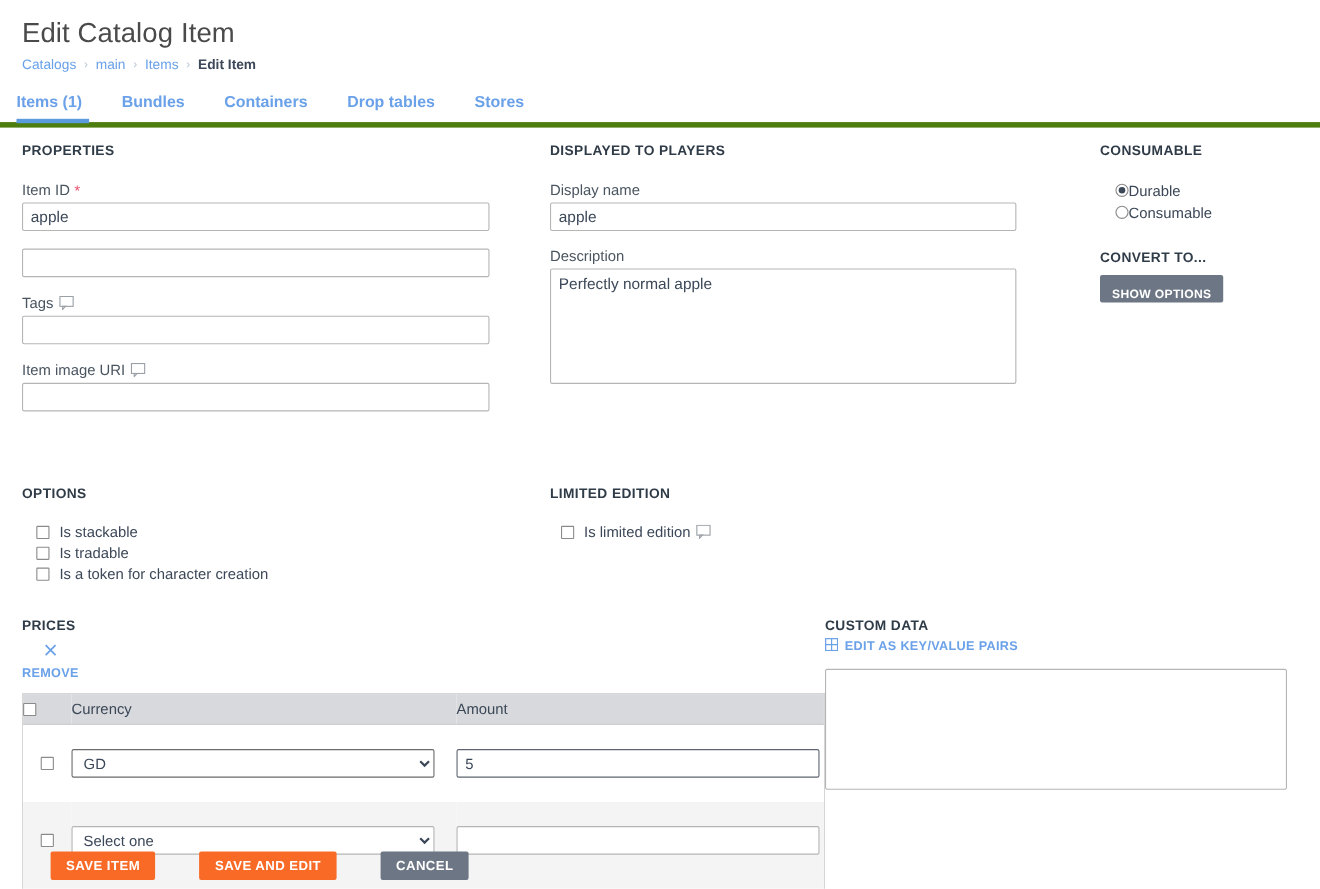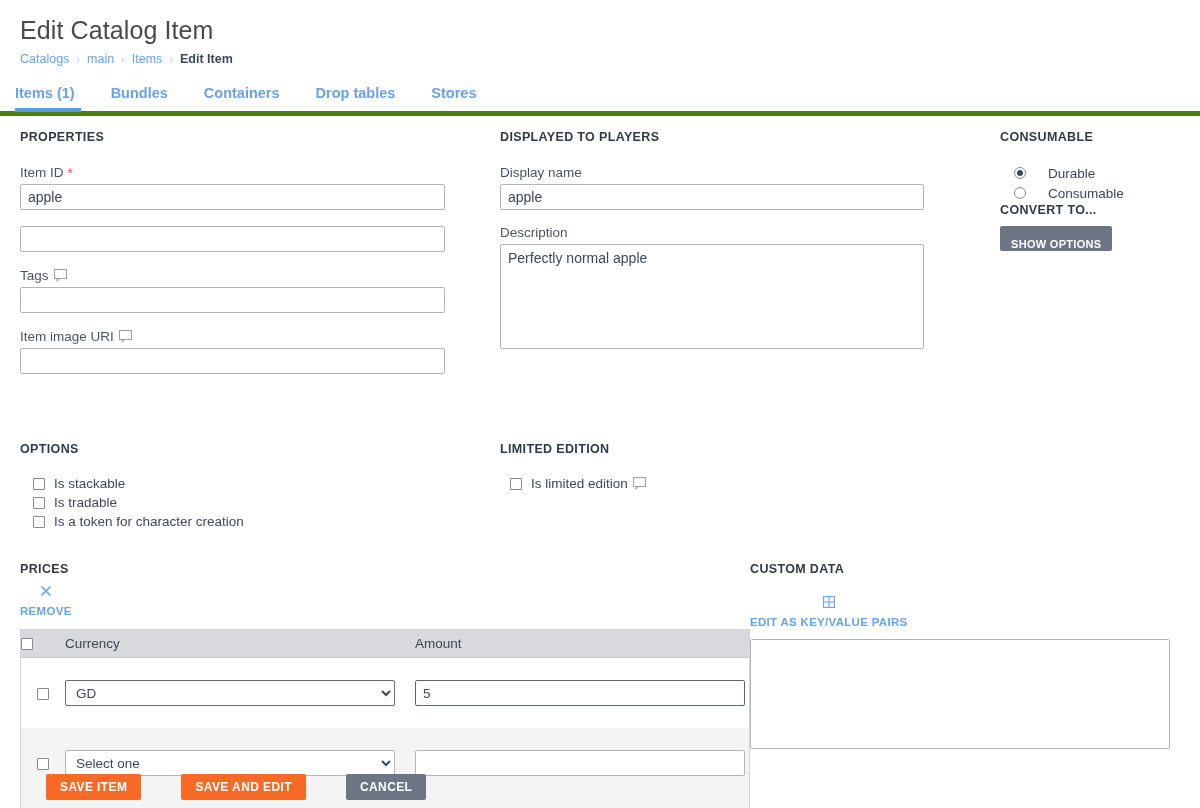--- a/index.html
+++ b/index.html
@@ -105,21 +105,21 @@
   
   .chk-row { display: flex; align-items: center; gap: 9px; height: 19px; }
   .chk-box {
     width: 12px; height: 12px;
     border: 1px solid #8a8a8a;
     background: #fff;
     border-radius: 1px;
     flex: 0 0 auto;
   }
   .chk-label { font-size: 13.5px; color: #3c4858; display: flex; align-items: center; gap: 4px; }
-  .radio-row { display: flex; align-items: center; gap: 22px; height: 20px; }
+  .radio-row { display: flex; align-items: center; gap: 0; height: 20px; }
   .radio-outer {
     width: 12px; height: 12px; border-radius: 50%;
     border: 1px solid #8a8a8a; background: #fff;
     display: flex; align-items: center; justify-content: center;
     flex: 0 0 auto;
   }
   .radio-dot { width: 6px; height: 6px; border-radius: 50%; background: #3c4858; }
 
   
   .btn {
@@ -314,21 +314,21 @@
             <span class="radio-dot"></span>
           </span>
         <span class="chk-label">Durable</span>
       </div>
       <div class="radio-row">
         <span class="radio-outer"></span>
         <span class="chk-label">Consumable</span>
       </div>
     </div>
 
-    <div style="">
+    <div style="margin-top:24px;">
       <div class="section-title">CONVERT TO...</div>
       <button class="btn-showopts" style="margin-top:9px;">SHOW OPTIONS</button>
     </div>
   </div>
 
   <div class="col-abs" style="left:20px; top:326px; width:430px;">
     <div class="section-title">OPTIONS</div>
     <div style="margin-top:18px; margin-left:13px;">
       <div class="chk-row">
         <span class="chk-box"></span>
@@ -415,21 +415,21 @@
         <tr>
           <td class="tfoot-bar" colspan="3"></td>
         </tr>
       </tbody>
     </table>
   </div>
 
   <div class="col-abs" style="left:750px; top:446px; width:430px;">
     <div class="section-title">CUSTOM DATA</div>
 
-    <div class="link-action" style="margin-top:20px;flex-direction:column;">
+    <div class="link-action" style="margin-top:4px;">
       <span>
         <svg width="12" height="12" viewBox="0 0 12 12">
           <rect x="0.6" y="0.6" width="10.8" height="10.8" fill="none" stroke="#6aa1e8" stroke-width="1.1"></rect>
           <path d="M6 0.6 L6 11.4 M0.6 6 L11.4 6" stroke="#6aa1e8" stroke-width="1.1"></path>
         </svg>
       </span>
       <span>EDIT AS KEY/VALUE PAIRS</span>
     </div>
 
     <textarea class="txt" style="width: 420px; height: 110px; margin-top: 11px;"></textarea>

